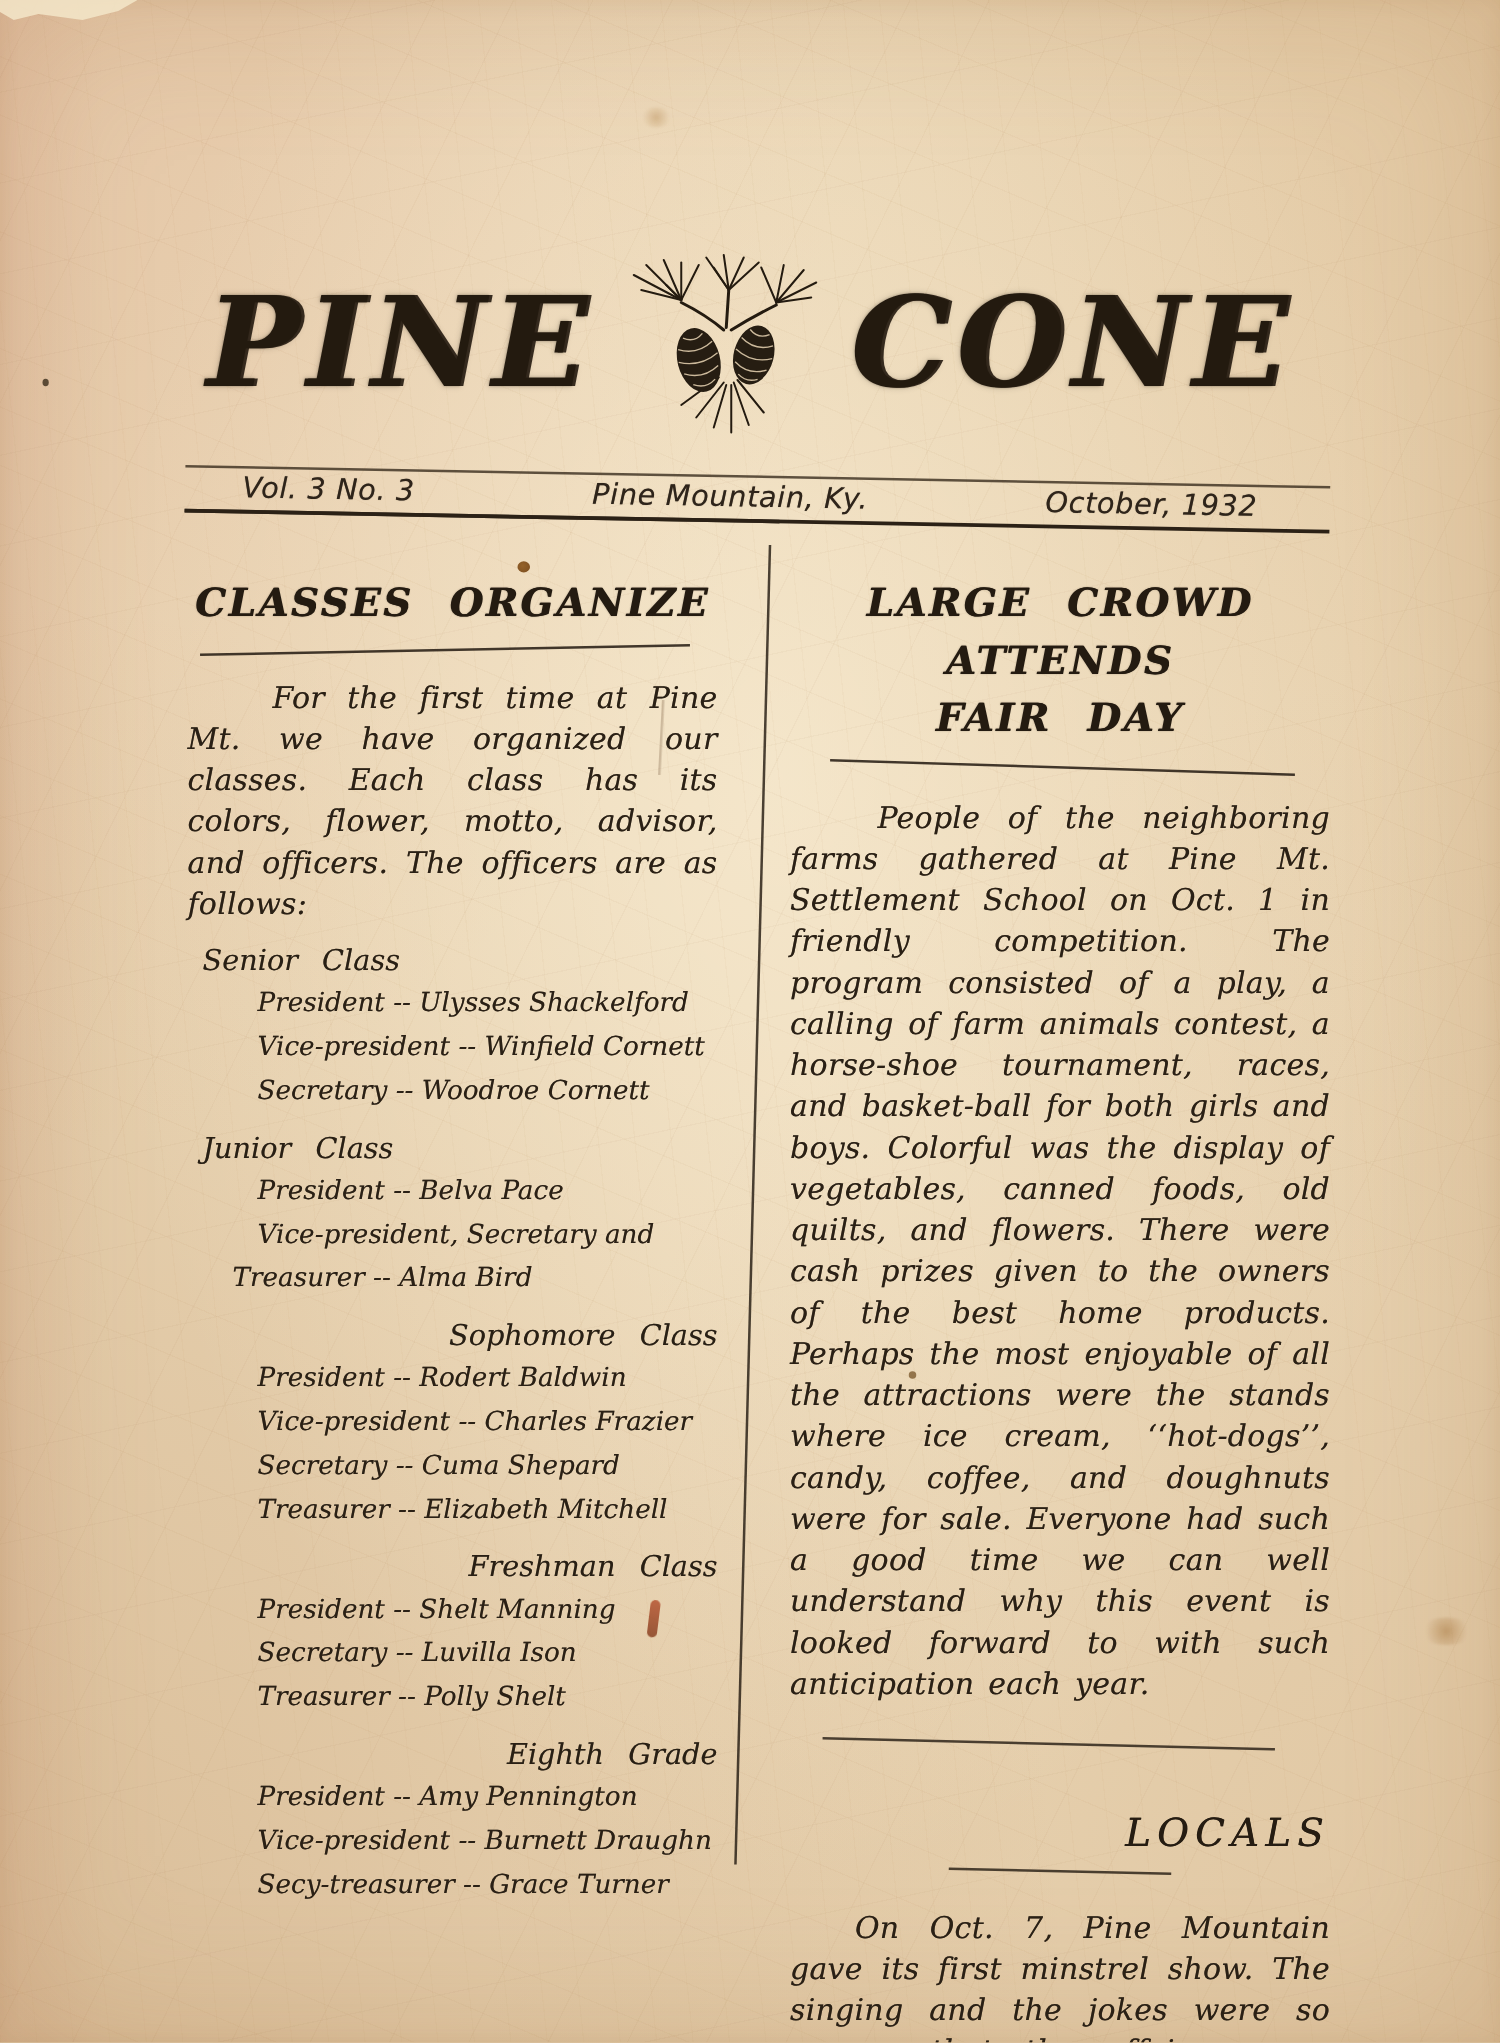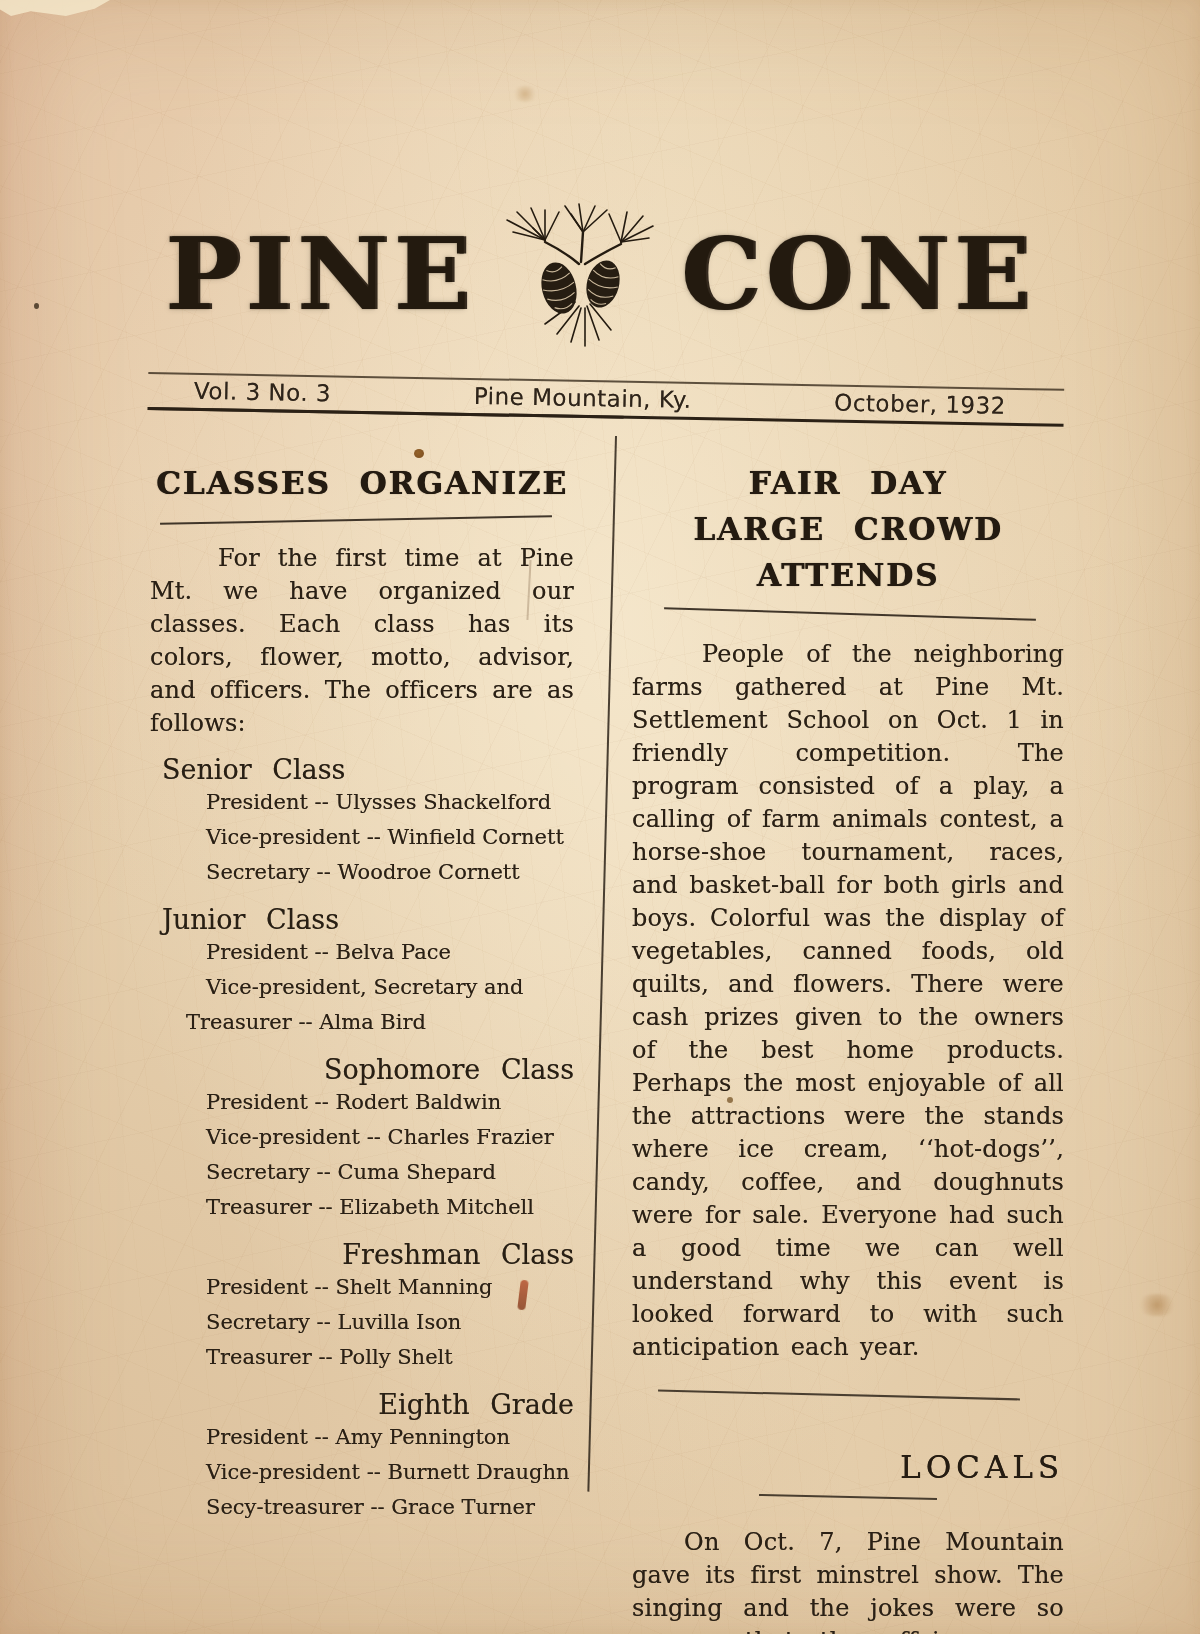--- a/index.html
+++ b/index.html
@@ -7,20 +7,21 @@
   .page{position:relative;width:1200px;height:1634px;overflow:hidden;color:#2a2015;
     background:
       radial-gradient(ellipse at 52% 38%, rgba(255,246,224,.50), rgba(255,246,224,0) 62%),
       radial-gradient(ellipse at 0% 0%, rgba(216,162,134,.30), transparent 40%),
       radial-gradient(ellipse at 100% 2%, rgba(198,150,98,.22), transparent 45%),
       radial-gradient(ellipse at 2% 100%, rgba(176,126,80,.28), transparent 50%),
       radial-gradient(ellipse at 100% 100%, rgba(186,140,92,.22), transparent 48%),
       linear-gradient(90deg, rgba(219,166,150,.16), transparent 7%),
       #ead6b5;
     box-shadow: inset 0 0 110px 18px rgba(164,114,66,.20), inset 0 0 16px rgba(164,114,66,.14);
+    font-style: italic;
   }
   .fibers{position:absolute;inset:0;pointer-events:none;opacity:.9;
     background:
       repeating-linear-gradient(23deg, rgba(168,120,70,.055) 0 1px, transparent 1px 43px),
       repeating-linear-gradient(-64deg, rgba(150,102,58,.05) 0 1px, transparent 1px 57px),
       repeating-linear-gradient(84deg, rgba(190,150,100,.06) 0 1px, transparent 1px 29px),
       repeating-linear-gradient(-12deg, rgba(140,95,55,.04) 0 1px, transparent 1px 71px);
   }
   .torn-corner{position:absolute;left:0;top:0;width:110px;height:16px;background:#f3e6c9;
     clip-path:polygon(0 0,100% 0,86% 55%,60% 100%,28% 70%,10% 100%,0 60%);opacity:.85;}
@@ -55,21 +56,21 @@
   .rule-classes{margin:13px 22px 0 10px;transform:rotate(-1.1deg);}
   .rule-fairday{margin:15px 28px 0 32px;transform:rotate(1.8deg);}
 
   .body-text{margin:0;font-family:"DejaVu Serif",serif;font-size:24px;line-height:33px;color:#2a2015;
     text-align:justify;word-spacing:.14em;letter-spacing:.2px;text-shadow:0 0 .5px rgba(42,32,21,.55);}
   p.intro{margin-top:21px;text-indent:68px;}
   p.fair{margin-top:23px;text-indent:70px;}
   p.locals-text{margin-top:28px;text-indent:52px;}
 
   .class-block{margin-top:14px;}
-  .class-name{font-size:27px;line-height:31px;word-spacing:12px;padding-left:12px;color:#281f14;
+  .class-name{font-size:23px;line-height:31px;word-spacing:12px;padding-left:12px;color:#281f14;
     text-shadow:0 0 .5px rgba(40,31,20,.55);}
   .class-name.flush{padding-left:2px;text-align:right;}
   .officer{font-family:"DejaVu Serif",serif;font-size:21px;line-height:35px;padding-left:36px;text-indent:20px;
     color:#2a2015;text-shadow:0 0 .5px rgba(42,32,21,.55);}
 
   .section-rule{height:2px;background:#2e241a;opacity:.85;width:362px;margin:30px 0 0 26px;transform:rotate(1.4deg);}
   h3.locals{margin:54px 0 0;font-family:"DejaVu Serif",serif;font-weight:400;font-size:31px;line-height:34px;
     letter-spacing:5px;text-align:right;color:#251c12;text-shadow:.3px 0 0 currentColor;}
   .locals-rule{height:2px;background:#2e241a;opacity:.85;width:178px;margin:12px auto 0;transform:rotate(1.3deg);}
   .continued{margin-top:12px;text-align:center;font-family:"DejaVu Sans",sans-serif;font-size:22px;color:#2c2318;
@@ -207,22 +208,22 @@
         <div class="officer">President -- Amy Pennington</div>
         <div class="officer">Vice-president -- Burnett Draughn</div>
         <div class="officer">Secy-treasurer -- Grace Turner</div>
       </div>
     </section>
 
     <div class="col-divider"></div>
 
     <section class="col right">
       <h2 class="headline">
+        <div>LARGE CROWD ATTENDS</div>
         <div>FAIR DAY</div>
-        <div>LARGE CROWD ATTENDS</div>
       </h2>
       <div class="headline-rule rule-fairday"></div>
       <p class="body-text fair">People of the neighboring farms gathered at Pine Mt. Settlement School on Oct. 1 in friendly competition. The program consisted of a play,  a calling of farm animals contest,  a horse-shoe tournament, races, and basket-ball for both girls and boys.  Colorful was the display of vegetables, canned foods, old quilts, and flowers.  There were cash prizes given to the owners of the best home products.  Perhaps the most enjoyable of all the attractions were the stands where ice cream, ‘‘hot-dogs’’, candy, coffee, and doughnuts were for sale.  Everyone had such a good time we can well understand why this event is looked forward to with such anticipation each year.</p>
 
       <div class="section-rule"></div>
 
       <h3 class="locals">LOCALS</h3>
       <div class="locals-rule"></div>
       <p class="body-text locals-text">On Oct. 7, Pine Mountain gave its first minstrel show. The singing and the jokes were so snappy that the affair was a great success, and everyone hopes that it will become an annual</p>
       <div class="continued">(Continued on page four)</div>

